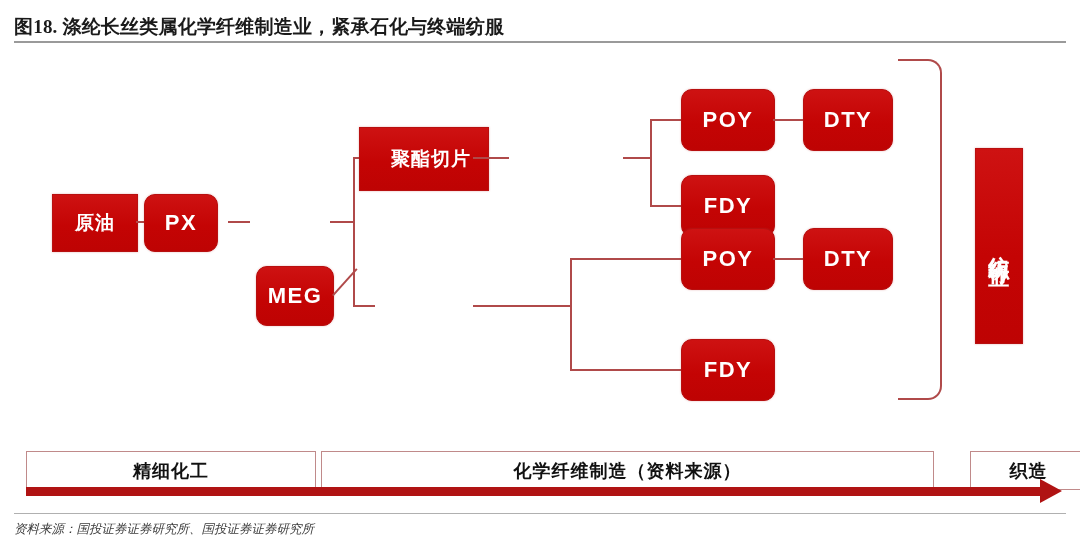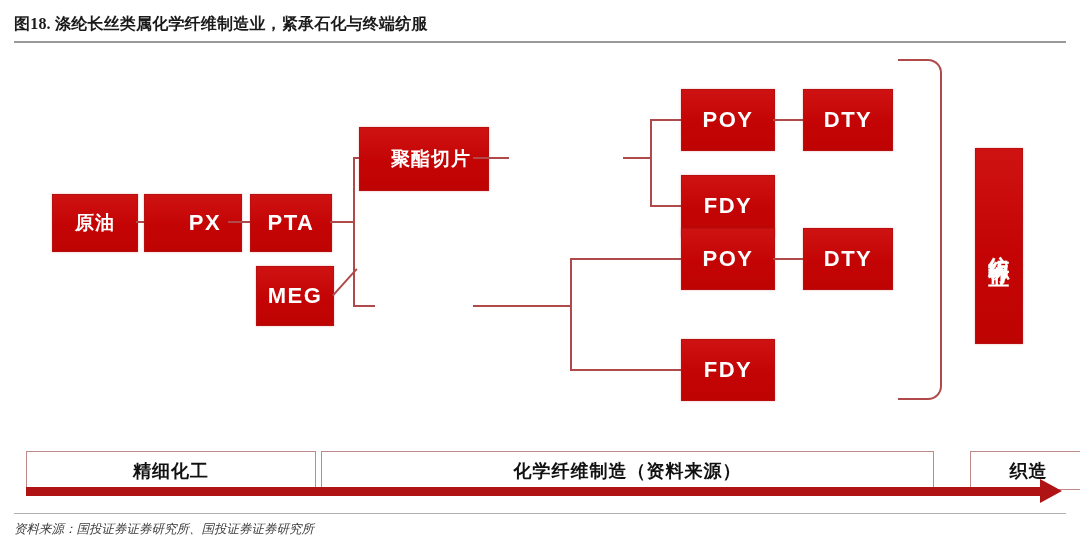--- a/index.html
+++ b/index.html
@@ -9,21 +9,21 @@
     font-family:"Liberation Sans","DejaVu Sans",sans-serif;
     overflow:hidden;
     position:relative;
   }
   .figure-root{position:relative;width:1080px;height:547px;}
 
   
   .fig-title{
     position:absolute;left:14px;top:14px;width:1052px;
     font-family:"Liberation Serif","DejaVu Serif",serif;
-    font-size:16px;font-weight:bold;color:#1a1a1a;
+    font-size:19px;font-weight:bold;color:#1a1a1a;
     letter-spacing:.2px;white-space:nowrap;
   }
   .title-rule{
     position:absolute;left:14px;top:41px;width:1052px;height:2px;
     background:#9a9a9a;
   }
 
   
   .src-rule{
     position:absolute;left:14px;top:513px;width:1052px;height:1px;
@@ -46,21 +46,21 @@
     border:1px solid #b81010;
     color:#ffffff;
     font-weight:bold;
     display:flex;align-items:center;justify-content:center;
     text-align:center;
     box-shadow:0 0 2px rgba(180,40,40,.35);
     line-height:1.12;
     letter-spacing:.5px;
   }
   .node.cn{font-size:19px;letter-spacing:1px;}
-  .node.en{font-size:22px;letter-spacing:1.5px;}
+  .node.en{font-size:22px;letter-spacing:1.5px;border-radius:11px;}
   .node.vert{
     writing-mode:vertical-rl;
     font-size:21px;letter-spacing:4px;
   }
 
   
   .hline{position:absolute;height:2px;background:#b04a4a;}
   .vline{position:absolute;width:2px;background:#b04a4a;}
   .diag{position:absolute;background:#b04a4a;transform-origin:0 0;height:2px;}
 
@@ -100,24 +100,23 @@
 <div class="figure-root">
 
   <div class="fig-title">图18. 涤纶长丝类属化学纤维制造业，紧承石化与终端纺服</div>
   <div class="title-rule"></div>
 
   <div class="canvas">
 
     <div class="node cn" style="left:52px;top:148px;width:84px;height:56px;">原油</div>
     <div class="hline" style="left:136px;top:175px;width:20px;"></div>
 
-    <div class="node en" style="left:144px;top:148px;width:72px;height:56px;padding-left:24px;">PX</div>
+    <div class="node en" style="left:144px;top:148px;width:72px;height:56px;">PX</div>
     <div class="hline" style="left:228px;top:175px;width:22px;"></div>
 
-    <div class="node en" style="left:250px;top:148px;width:80px;height:56px;">PTA</div>
 
     <div class="node en" style="left:256px;top:220px;width:76px;height:58px;">MEG</div>
 
     <div class="hline" style="left:330px;top:175px;width:24px;"></div>
 
     <div class="diag" style="left:332px;top:249px;width:36px;transform:rotate(-48deg);"></div>
 
     <div class="vline" style="left:353px;top:111px;width:2px;height:150px;"></div>
     <div class="hline" style="left:353px;top:111px;width:22px;"></div>
     <div class="hline" style="left:353px;top:259px;width:22px;"></div>

